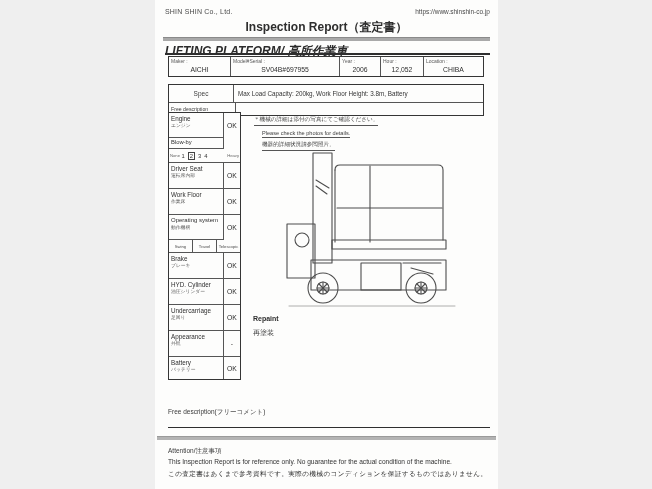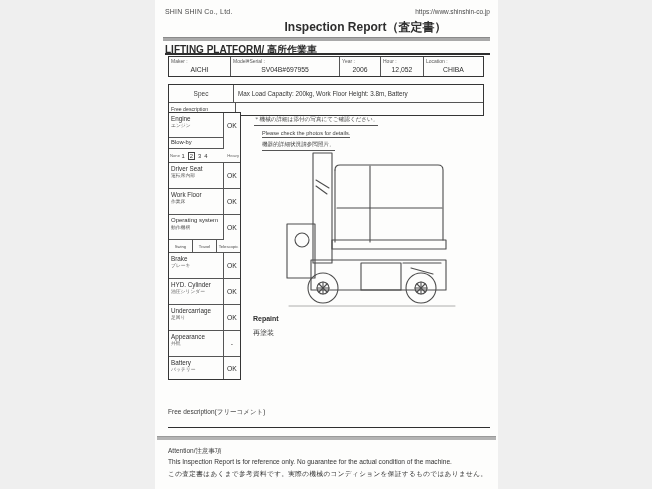--- a/index.html
+++ b/index.html
@@ -11,23 +11,23 @@
     position:relative;
   }
   .page{
     position:absolute;left:155px;top:0;width:343px;height:489px;
     background:#fdfdfc;
   }
   .abs{position:absolute;}
   
   .company{left:10px;top:8px;font-size:7px;color:#4a4a4a;letter-spacing:.2px;}
   .website{right:8px;top:8px;font-size:6.5px;color:#4a4a4a;}
-  .doc-title{left:0;top:19px;width:100%;text-align:center;font-size:12px;font-weight:bold;color:#2e2e2e;margin-left:39px;}
+  .doc-title{left:0;top:19px;width:100%;text-align:center;font-size:12px;font-weight:bold;color:#2e2e2e;}
   .rule-title{left:8px;top:37px;width:327px;height:3px;background:#a9a9a9;border-top:1px solid #8a8a8a;}
-  .section-title{left:10px;top:43px;font-size:10px;font-weight:bold;color:#2b2b2b;}
+  .section-title{left:10px;top:43px;font-size:12px;font-weight:bold;color:#2b2b2b;font-style:italic;}
   .rule-section{left:10px;top:53px;width:325px;height:2px;background:#2e2e2e;}
 
   
   .info-table{
     left:13px;top:56px;width:314px;display:flex;
     border:1.6px solid #353535;background:#fdfdfc;
   }
   .info-col{border-left:1px solid #555;display:flex;flex-direction:column;}
   .info-col:first-child{border-left:none;}
   .info-label{font-size:5px;color:#5a5a5a;padding:1px 0 0 2px;height:7px;}

